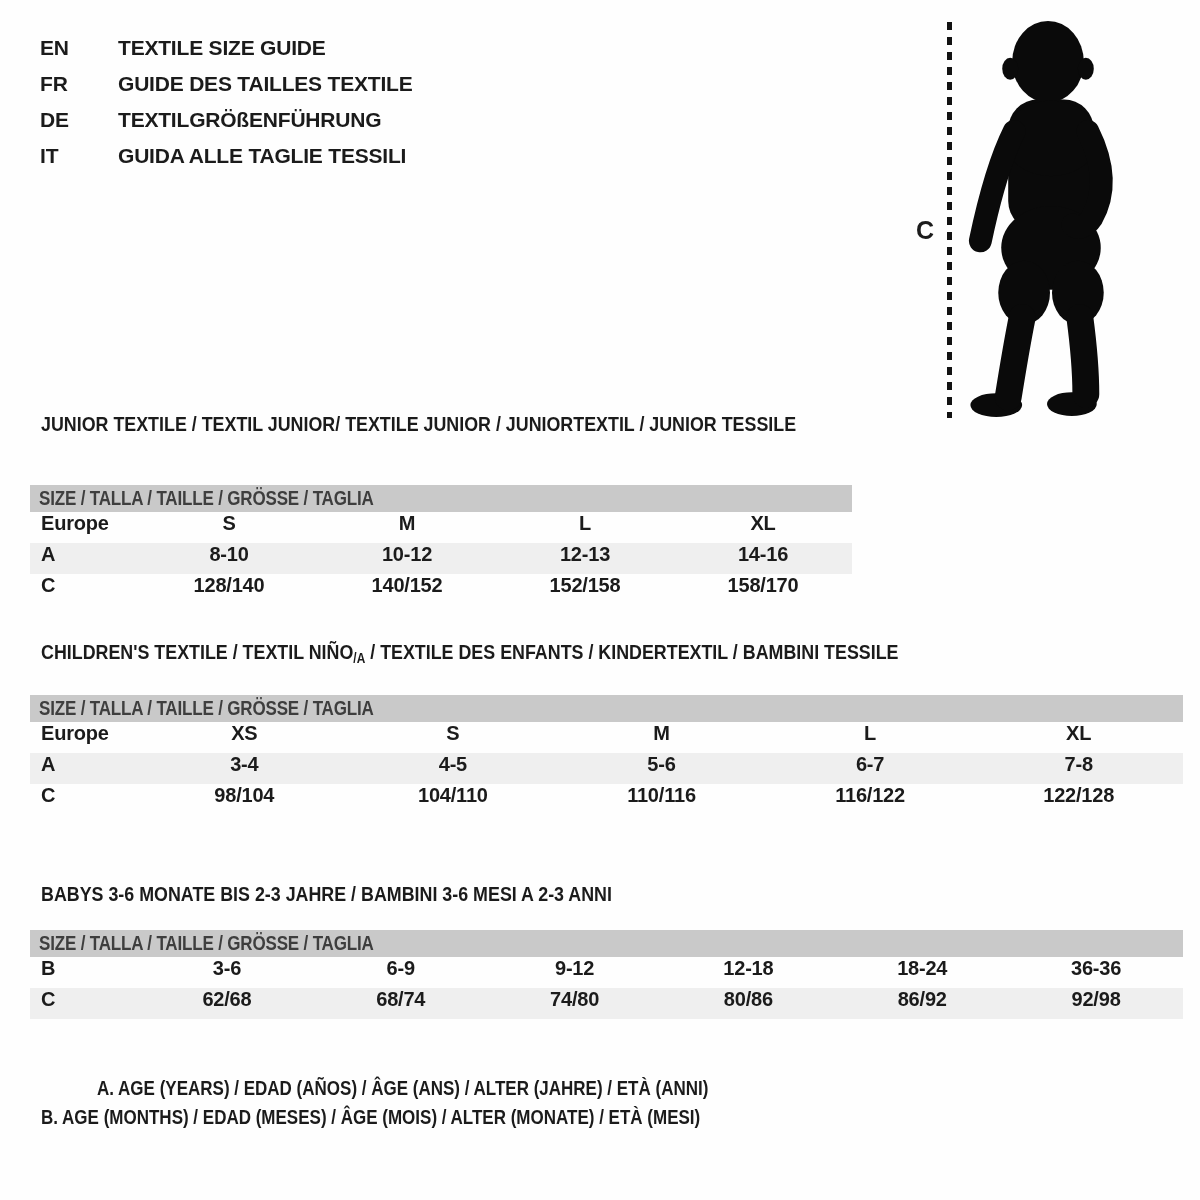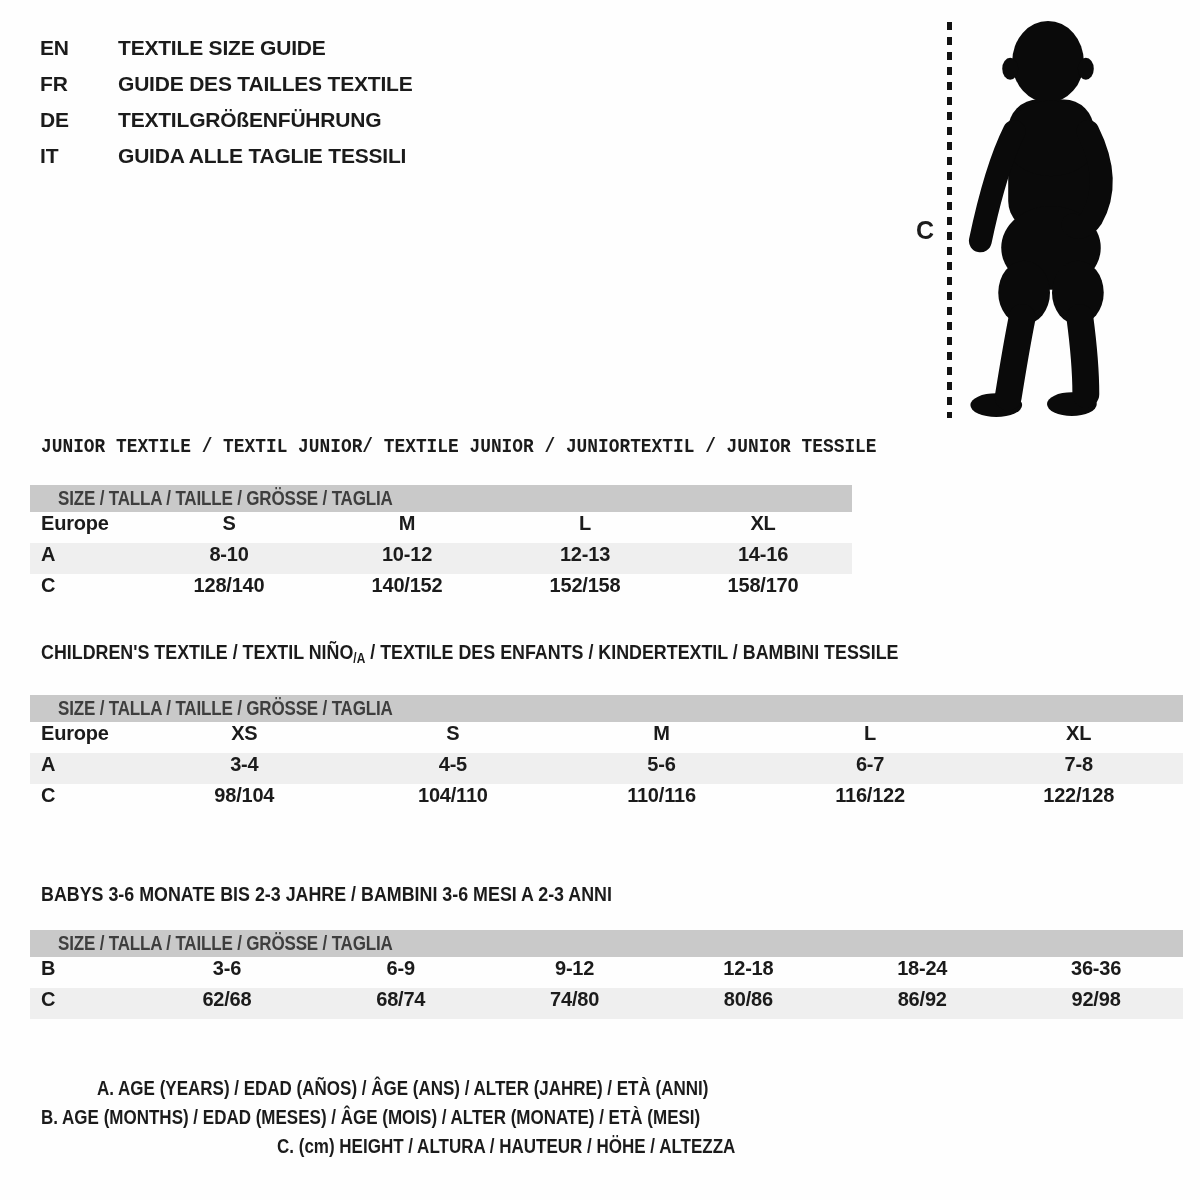--- a/index.html
+++ b/index.html
@@ -20,28 +20,28 @@
     background:repeating-linear-gradient(to bottom,#121212 0 8px,transparent 8px 15px);}
   #height-label{position:absolute;left:916px;top:216px;font-size:25px;font-weight:bold;}
   #toddler{position:absolute;left:955px;top:14px;}
 
   
   .sec-h{position:absolute;left:41px;font-size:21px;font-weight:bold;white-space:nowrap;}
   .sub{font-size:14px;vertical-align:-4px;}
 
   
   .tbl{position:absolute;font-size:20px;font-weight:bold;letter-spacing:-.2px;}
-  .bar{height:27px;background:#c9c9c9;display:flex;align-items:center;padding-left:28px;color:#3e3e3e;}
+  .bar{height:27px;background:#c9c9c9;display:flex;align-items:center;padding-left:9px;color:#3e3e3e;}
   .r{display:flex;height:31px;align-items:flex-start;}
   .r.alt{background:#efefef;}
   .lbl{width:110px;padding-left:11px;box-sizing:border-box;}
   .v{flex:1;text-align:center;}
 
   #tbl-junior{left:30px;top:485px;width:822px;}
-  #sec-junior{top:435px;font-family:Liberation Mono, monospace;}
+  #sec-junior{top:412px;}
   #sec-children{top:640px;}
   #tbl-children{left:30px;top:695px;width:1153px;}
   #sec-babies1{top:850px;}
   #sec-babies2{top:882px;}
   #tbl-babies{left:30px;top:930px;width:1153px;}
 
   
   #legend{position:absolute;left:41px;top:1074px;font-size:20px;font-weight:bold;}
   .leg-row{height:29px;display:flex;align-items:center;justify-content:flex-end;}
 </style>
@@ -182,18 +182,15 @@
     </div>
   </div>
 
   <div id="legend">
     <div class="leg-row">
       <span class="cond">A. AGE (YEARS) / EDAD (AÑOS) / ÂGE (ANS) / ALTER (JAHRE) / ETÀ (ANNI)</span>
     </div>
     <div class="leg-row">
       <span class="cond">B. AGE (MONTHS) / EDAD (MESES) / ÂGE (MOIS) / ALTER (MONATE) / ETÀ (MESI)</span>
     </div>
-    <div class="leg-row">
-      <span class="cond">C. (cm) HEIGHT / ALTURA / HAUTEUR / HÖHE / ALTEZZA</span>
-    </div>
   </div>
 
 </div>
 
 </body></html>

